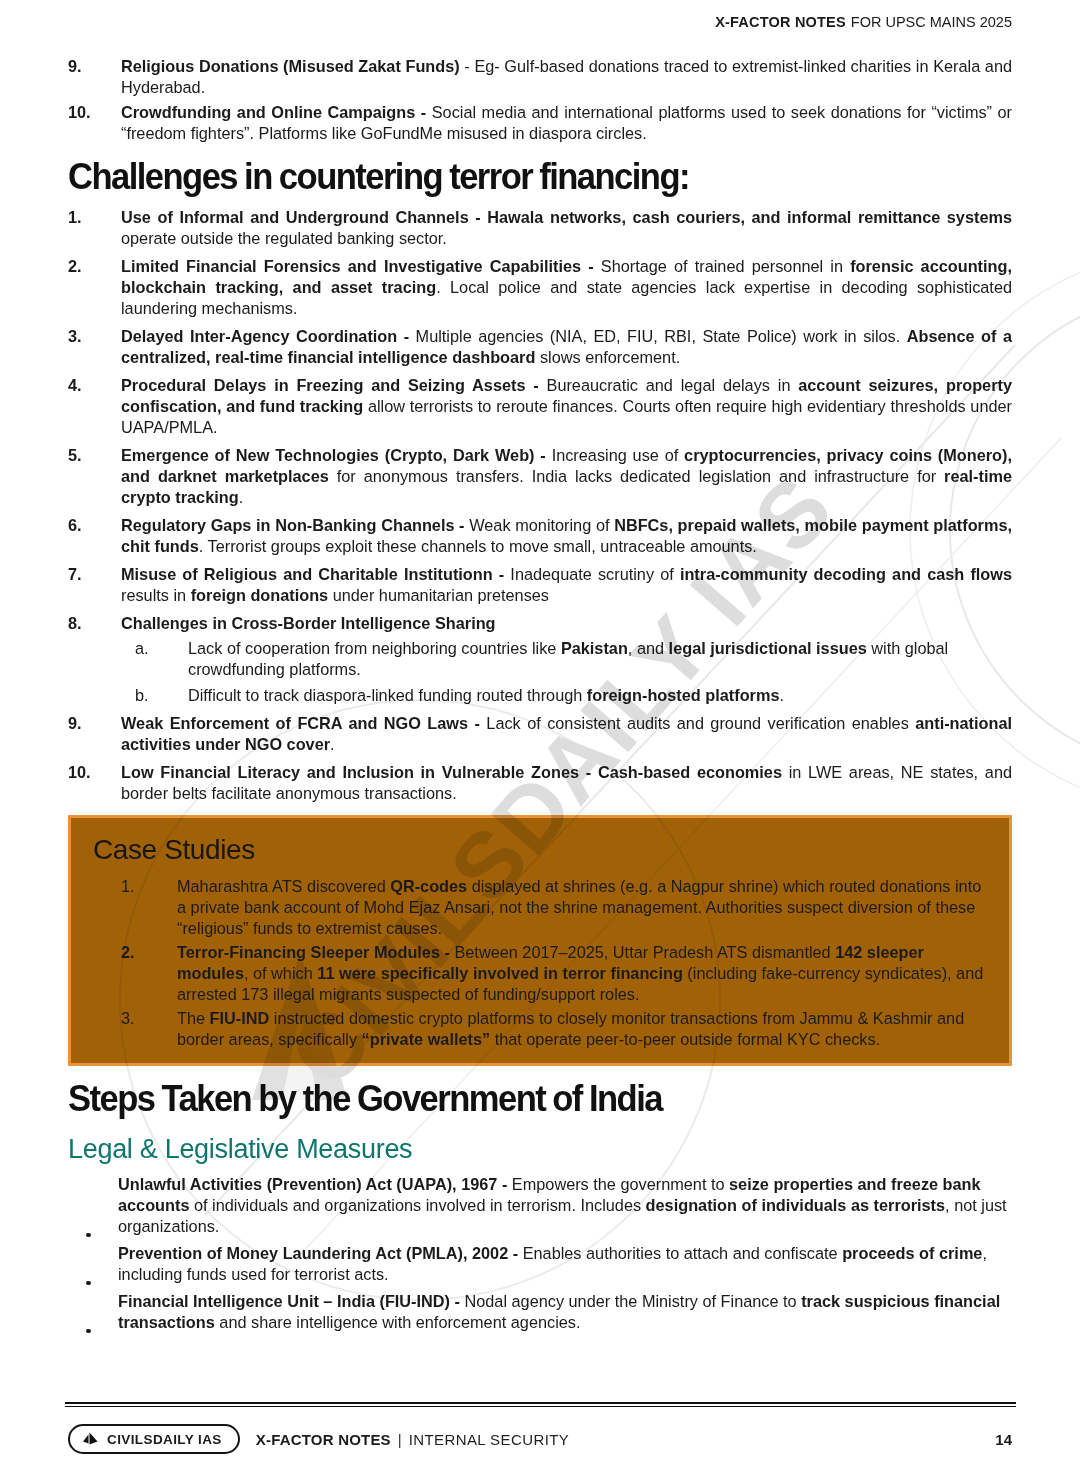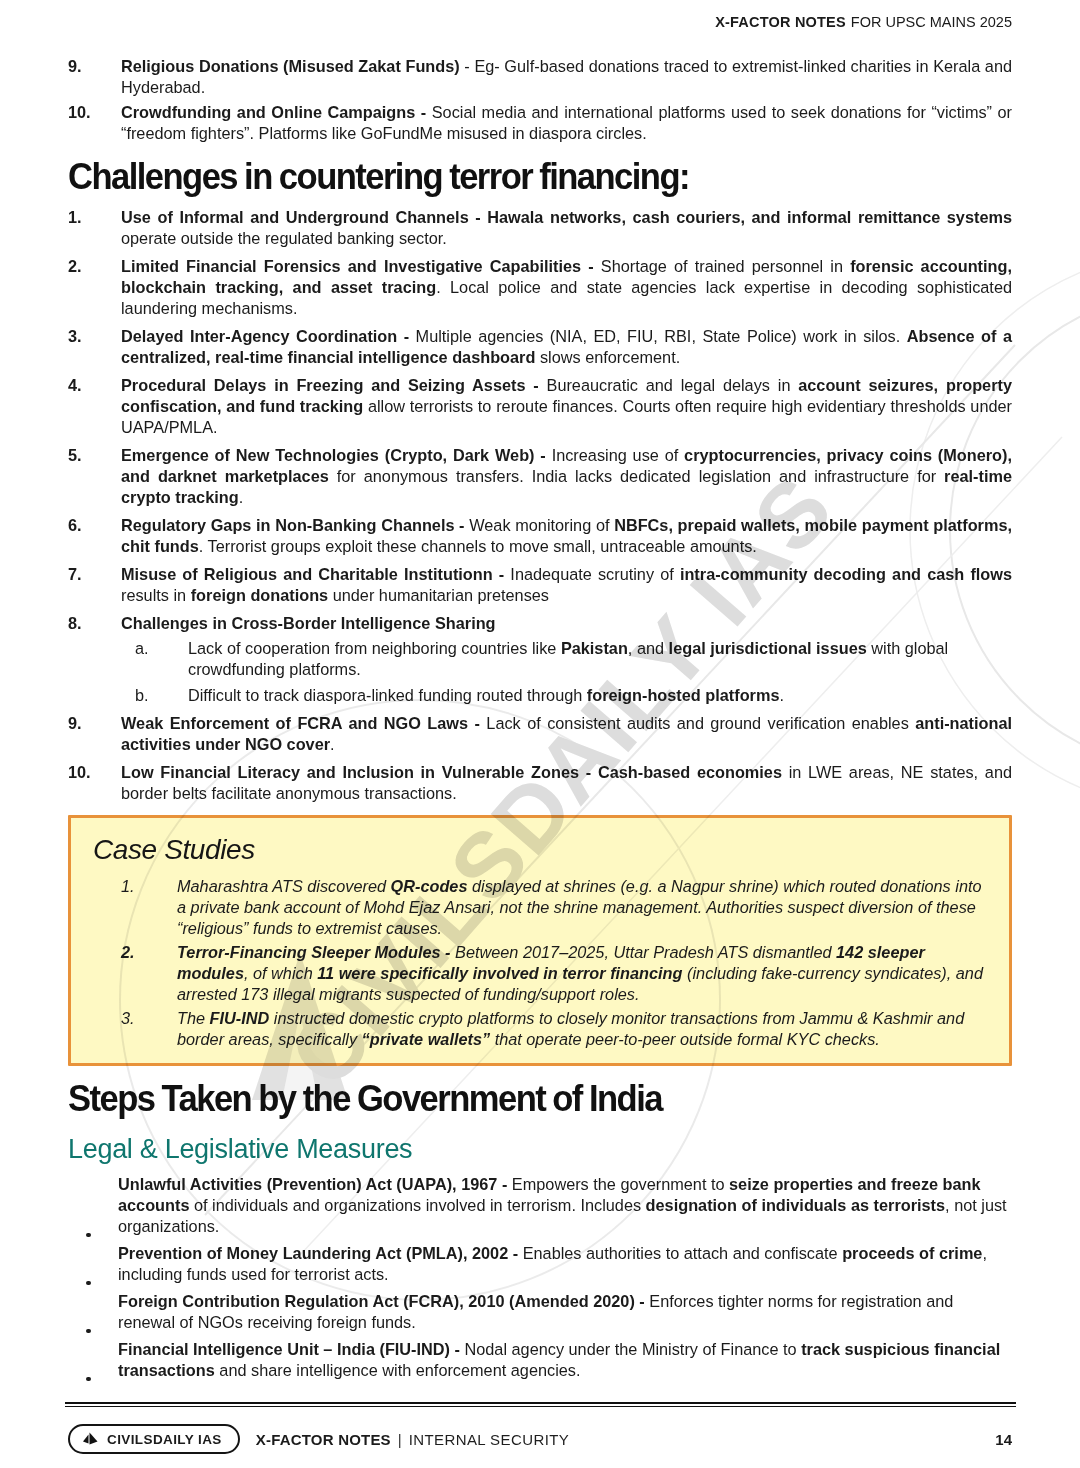--- a/index.html
+++ b/index.html
@@ -120,21 +120,21 @@
       <div class="item">
         <span class="num">9.</span>
         <div class="txt"><b>Weak Enforcement of FCRA and NGO Laws - </b><span>Lack of consistent audits and ground verification enables </span><b>anti-national activities under NGO cover</b><span>.</span></div>
       </div>
       <div class="item">
         <span class="num">10.</span>
         <div class="txt"><b>Low Financial Literacy and Inclusion in Vulnerable Zones - Cash-based economies</b><span> in LWE areas, NE states, and border belts facilitate anonymous transactions.</span></div>
       </div>
     </div>
 
-    <div class="casebox" style="border-color: rgb(232, 146, 58); background: #fef9c3; font-style: italic;">
+    <div class="casebox" style="border-color: rgb(232, 146, 58); background: #a16207;">
       <h2 class="case-title">Case Studies</h2>
       <div class="olist case">
         <div class="item">
           <span class="num">1.</span>
           <div class="txt"><span>Maharashtra ATS discovered </span><b>QR-codes</b><span> displayed at shrines (e.g. a Nagpur shrine) which routed donations into a private bank account of Mohd Ejaz Ansari, not the shrine management. Authorities suspect diversion of these “religious” funds to extremist causes.</span></div>
         </div>
         <div class="item">
           <span class="num bold">2.</span>
           <div class="txt"><b>Terror-Financing Sleeper Modules - </b><span>Between 2017–2025, Uttar Pradesh ATS dismantled </span><b>142 sleeper modules</b><span>, of which </span><b>11 were specifically involved in terror financing</b><span> (including fake-currency syndicates), and arrested 173 illegal migrants suspected of funding/support roles.</span></div>
         </div>
@@ -150,24 +150,20 @@
     <h2>Legal &amp; Legislative Measures</h2>
     <div class="ulist">
       <div class="bullet">
         <span class="dot"></span>
         <div class="txt"><b>Unlawful Activities (Prevention) Act (UAPA), 1967 - </b><span>Empowers the government to </span><b>seize properties and freeze bank accounts</b><span> of individuals and organizations involved in terrorism. Includes </span><b>designation of individuals as terrorists</b><span>, not just organizations.</span></div>
       </div>
       <div class="bullet">
         <span class="dot"></span>
         <div class="txt"><b>Prevention of Money Laundering Act (PMLA), 2002 - </b><span>Enables authorities to attach and confiscate </span><b>proceeds of crime</b><span>, including funds used for terrorist acts.</span></div>
       </div>
-      <div class="bullet">
-        <span class="dot"></span>
-        <div class="txt"><b>Foreign Contribution Regulation Act (FCRA), 2010 (Amended 2020) - </b><span>Enforces tighter norms for registration and renewal of NGOs receiving foreign funds.</span></div>
-      </div>
     </div>
 
     <div class="ulist">
       <div class="bullet">
         <span class="dot"></span>
         <div class="txt"><b>Financial Intelligence Unit – India (FIU-IND) - </b><span>Nodal agency under the Ministry of Finance to </span><b>track suspicious financial transactions</b><span> and share intelligence with enforcement agencies.</span></div>
       </div>
     </div>
 
   </div>

